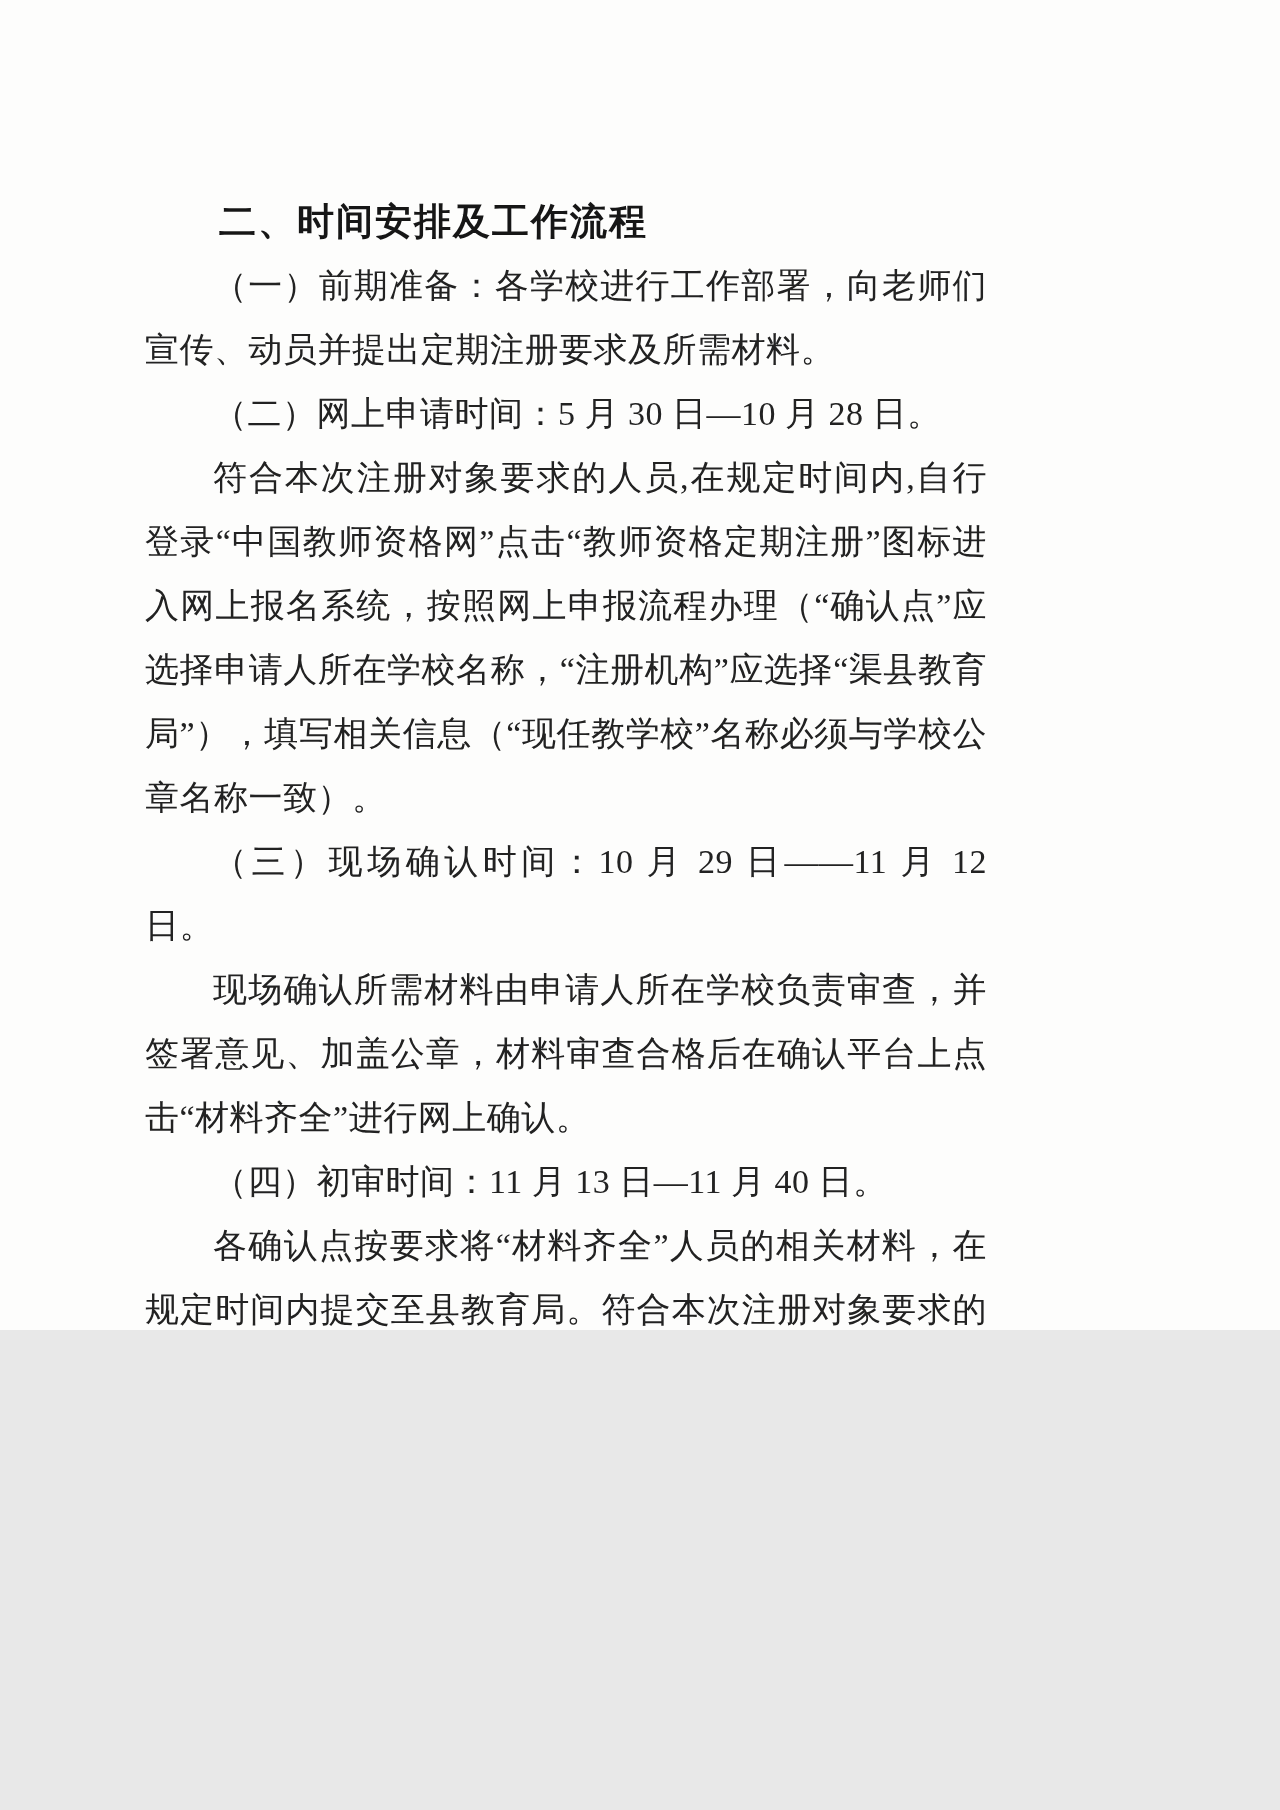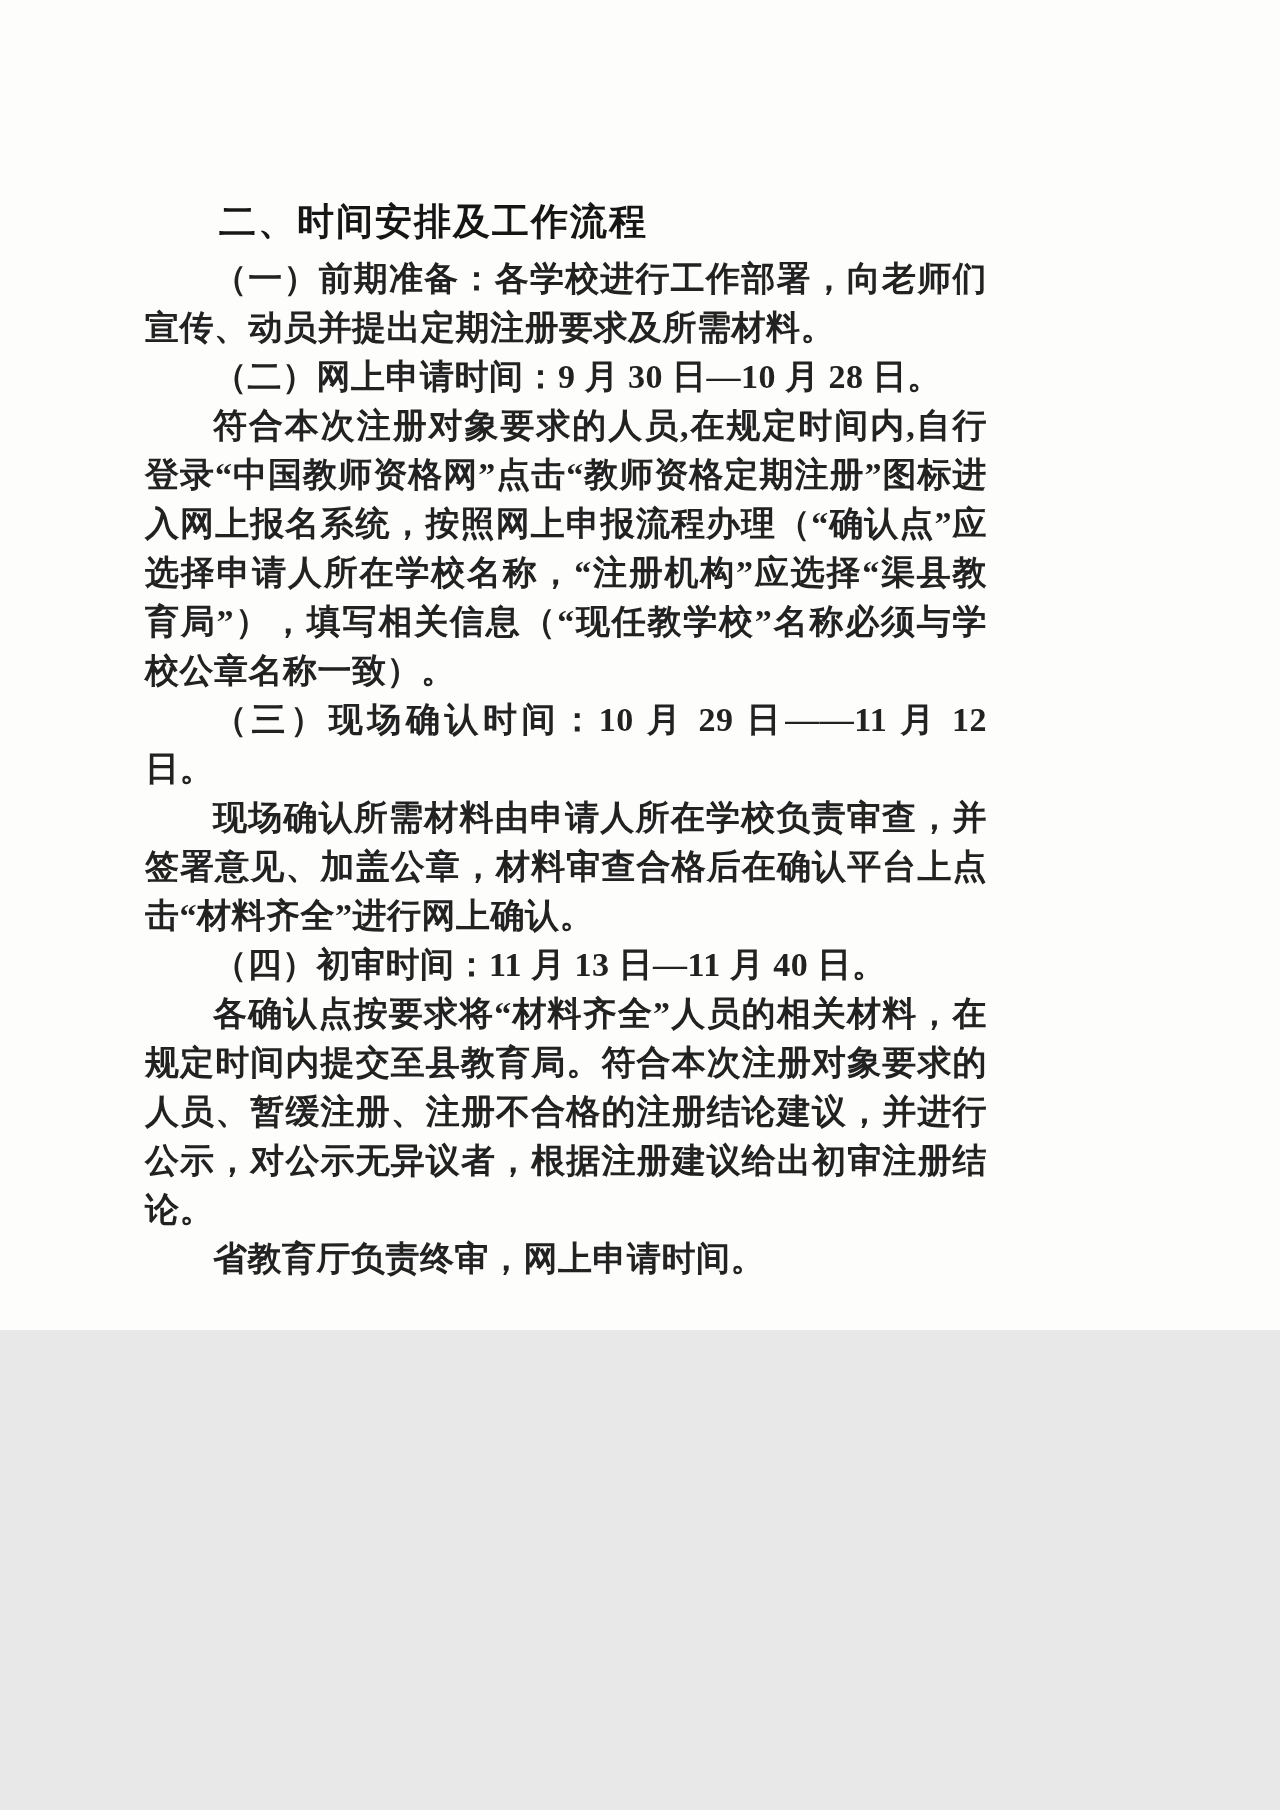--- a/index.html
+++ b/index.html
@@ -29,47 +29,46 @@
     font-size: 37px;
     line-height: 64px;
     letter-spacing: 2px;
     text-indent: 2em;
     color: #161616;
   }
   .doc-paragraph {
     margin: 0;
     font-family: "Liberation Serif", "DejaVu Serif", serif;
     font-size: 34px;
-    line-height: 49px;
+    line-height: 64px;
     letter-spacing: 0.5px;
     text-indent: 2em;
     text-align: justify;
     color: #222;
-    font-weight: bold;
   }
   .page-footer {
     position: absolute;
     left: 147px;
     top: 1606px;
     font-family: "Liberation Serif", "DejaVu Serif", serif;
     font-size: 27px;
     letter-spacing: 4px;
     color: #2a2a2a;
   }
 </style>
 </head>
 <body>
 
 <div class="page" style="background: rgb(253, 253, 252); color: rgb(34, 34, 34);">
   <div class="content">
     <h1 class="doc-heading">二、时间安排及工作流程</h1>
 
     <p class="doc-paragraph">（一）前期准备：各学校进行工作部署，向老师们宣传、动员并提出定期注册要求及所需材料。</p>
 
-    <p class="doc-paragraph">（二）网上申请时间：9 月 30 日—10 月 28 日。</p>
+    <p class="doc-paragraph">（二）网上申请时间：5 月 30 日—10 月 28 日。</p>
 
     <p class="doc-paragraph">符合本次注册对象要求的人员,在规定时间内,自行登录“中国教师资格网”点击“教师资格定期注册”图标进入网上报名系统，按照网上申报流程办理（“确认点”应选择申请人所在学校名称，“注册机构”应选择“渠县教育局”），填写相关信息（“现任教学校”名称必须与学校公章名称一致）。</p>
 
     <p class="doc-paragraph">（三）现场确认时间：10 月 29 日——11 月 12 日。</p>
 
     <p class="doc-paragraph">现场确认所需材料由申请人所在学校负责审查，并签署意见、加盖公章，材料审查合格后在确认平台上点击“材料齐全”进行网上确认。</p>
 
     <p class="doc-paragraph">（四）初审时间：11 月 13 日—11 月 40 日。</p>
 
     <p class="doc-paragraph">各确认点按要求将“材料齐全”人员的相关材料，在规定时间内提交至县教育局。符合本次注册对象要求的人员、暂缓注册、注册不合格的注册结论建议，并进行公示，对公示无异议者，根据注册建议给出初审注册结论。</p>

